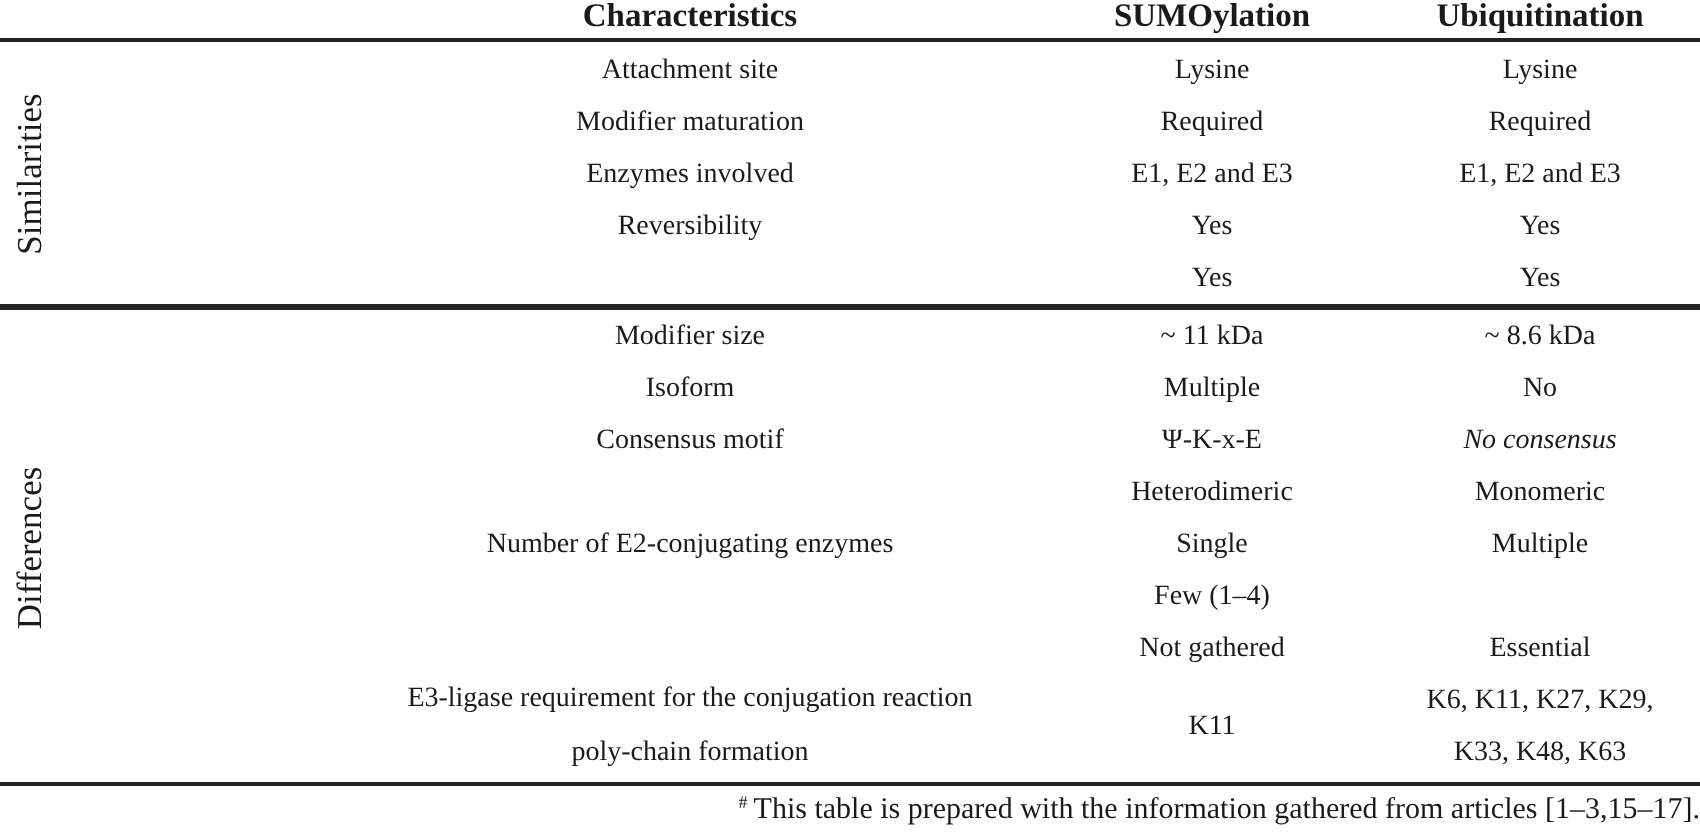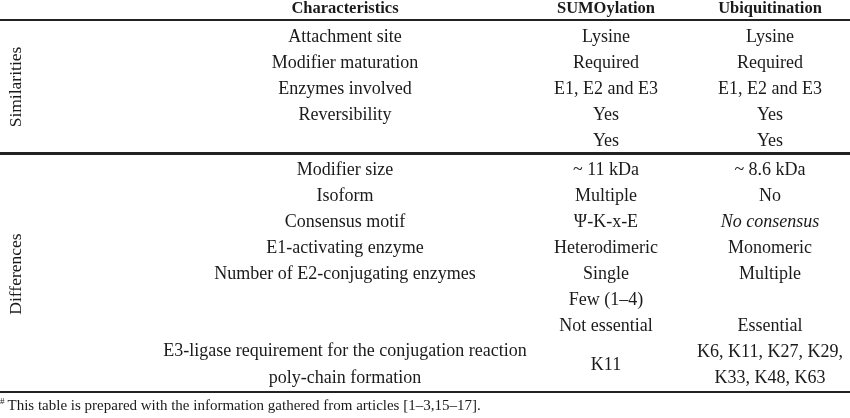--- a/index.html
+++ b/index.html
@@ -3,29 +3,29 @@
 <meta charset="utf-8">
 <style>
   html, body { margin:0; padding:0; background:#ffffff; }
   body { width:850px; height:418px; position:relative; overflow:hidden;
          font-family:"DejaVu Serif","Liberation Serif",serif; color:#1a1a1a; }
   .page { position:absolute; left:0; top:1px; width:850px; height:418px;padding-left:16px; }
   .hdr { position:absolute; top:-3px; height:20px; font-weight:bold; font-size:16.5px;
          font-family:"Liberation Serif",serif; text-align:center; white-space:nowrap; }
   .rule { position:absolute; left:0; width:850px; background:#222; }
   .cell { position:absolute; text-align:center; white-space:nowrap;
-          font-family:"Liberation Serif",serif; font-size:18px; line-height:26px; }
+          font-family:"Liberation Serif",serif; font-size:14px; line-height:26px; }
   .c1 { left:130px; width:470px; }
   .c1 { left:160px; width:370px; }
   .c2 { left:536px; width:140px; }
   .c3 { left:690px; width:160px; }
   .group { position:absolute; left:0; width:30px; }
   .group span { position:absolute; left:50%; top:50%; transform:translate(-50%,-50%) rotate(-90deg);
                 font-family:"Liberation Serif",serif; font-size:17.5px; white-space:nowrap; }
-  .foot { position:absolute; left:0; width:850px; top:396px; text-align:left;
+  .foot { position:absolute; left:0; width:850px; top:396px; text-align:right;
           font-family:"Liberation Serif",serif; font-size:15px; }
   .foot sup { font-size:9px; vertical-align:top; position:relative; top:-1px; margin-right:3px; }
 </style>
 </head>
 <body>
 
 <div class="page">
 
   <div class="hdr c1">Characteristics</div>
   <div class="hdr c2">SUMOylation</div>
@@ -67,32 +67,31 @@
   <div class="cell c3" style="top:155px;">~ 8.6 kDa</div>
 
   <div class="cell c1" style="top:181px;">Isoform</div>
   <div class="cell c2" style="top:181px;">Multiple</div>
   <div class="cell c3" style="top:181px;">No</div>
 
   <div class="cell c2" style="top:207px;">Ψ-K-x-E</div>
   <div class="cell c1" style="top:207px;">Consensus motif</div>
   <div class="cell c3" style="top:207px;font-style:italic;">No consensus</div>
 
-  <div class="cell c1" style="top:233px;">E1-activating enzyme</div>
   <div class="cell c2" style="top:233px;">Heterodimeric</div>
   <div class="cell c3" style="top:233px;">Monomeric</div>
 
   <div class="cell c1" style="top:259px;">Number of E2-conjugating enzymes</div>
   <div class="cell c2" style="top:259px;">Single</div>
   <div class="cell c3" style="top:259px;">Multiple</div>
 
   <div class="cell c2" style="top:285px;">Few (1–4)</div>
 
   <div class="cell c1" style="top:311px;margin-top:25px;">E3-ligase requirement for the conjugation reaction</div>
-  <div class="cell c2" style="top:311px;">Not essential</div>
+  <div class="cell c2" style="top:311px;">Not gathered</div>
   <div class="cell c3" style="top:311px;">Essential</div>
 
   <div class="cell c1" style="top:363px;">poly-chain formation</div>
   <div class="cell c2" style="top:350px;">K11</div>
   <div class="cell c3" style="top:337px;">K6, K11, K27, K29,</div>
   <div class="cell c3" style="top:363px;">K33, K48, K63</div>
 
   <div class="rule" style="top:390px;height:2px;"></div>
 
   <div class="foot">

